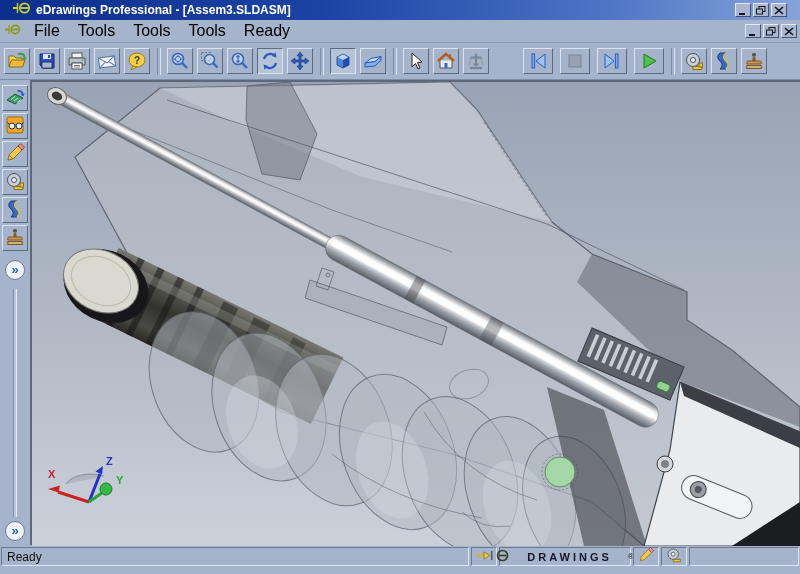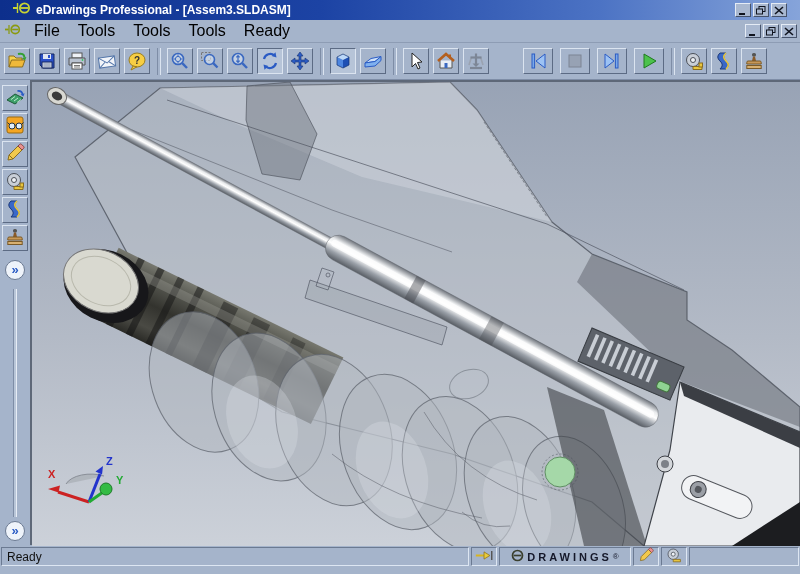--- a/index.html
+++ b/index.html
@@ -85,21 +85,21 @@
 
   
   .statusbar{height:29px;flex:0 0 29px;background:#a5b4cb;padding:2px 1px 0 1px;box-sizing:border-box;}
   .statusrow{display:flex;height:19px;gap:2px;}
   .spanel{
     border:1px solid;border-color:#6b7a92 #dde6f2 #dde6f2 #6b7a92;
     font-size:12px;color:#111;display:flex;align-items:center;
     padding:0 5px;box-sizing:border-box;background:#a5b4cb;white-space:nowrap;
   }
   .spanel.ready{flex:1;}
-  .spanel.logo{width:132px;justify-content:center;gap:3px;}
+  .spanel.logo{width:132px;justify-content:center;gap:18px;}
   .logo-text{font-size:11px;letter-spacing:3px;color:#15182a;font-weight:bold;}
   .logo-reg{font-size:8px;color:#15182a;margin-left:-2px;}
   .spanel.icon-panel{width:26px;justify-content:center;padding:0;}
   .spanel.arrow-panel{width:26px;justify-content:center;padding:0;}
   .spanel.tail{width:110px;}
 </style>
 </head>
 <body>
 
 <div class="app">

